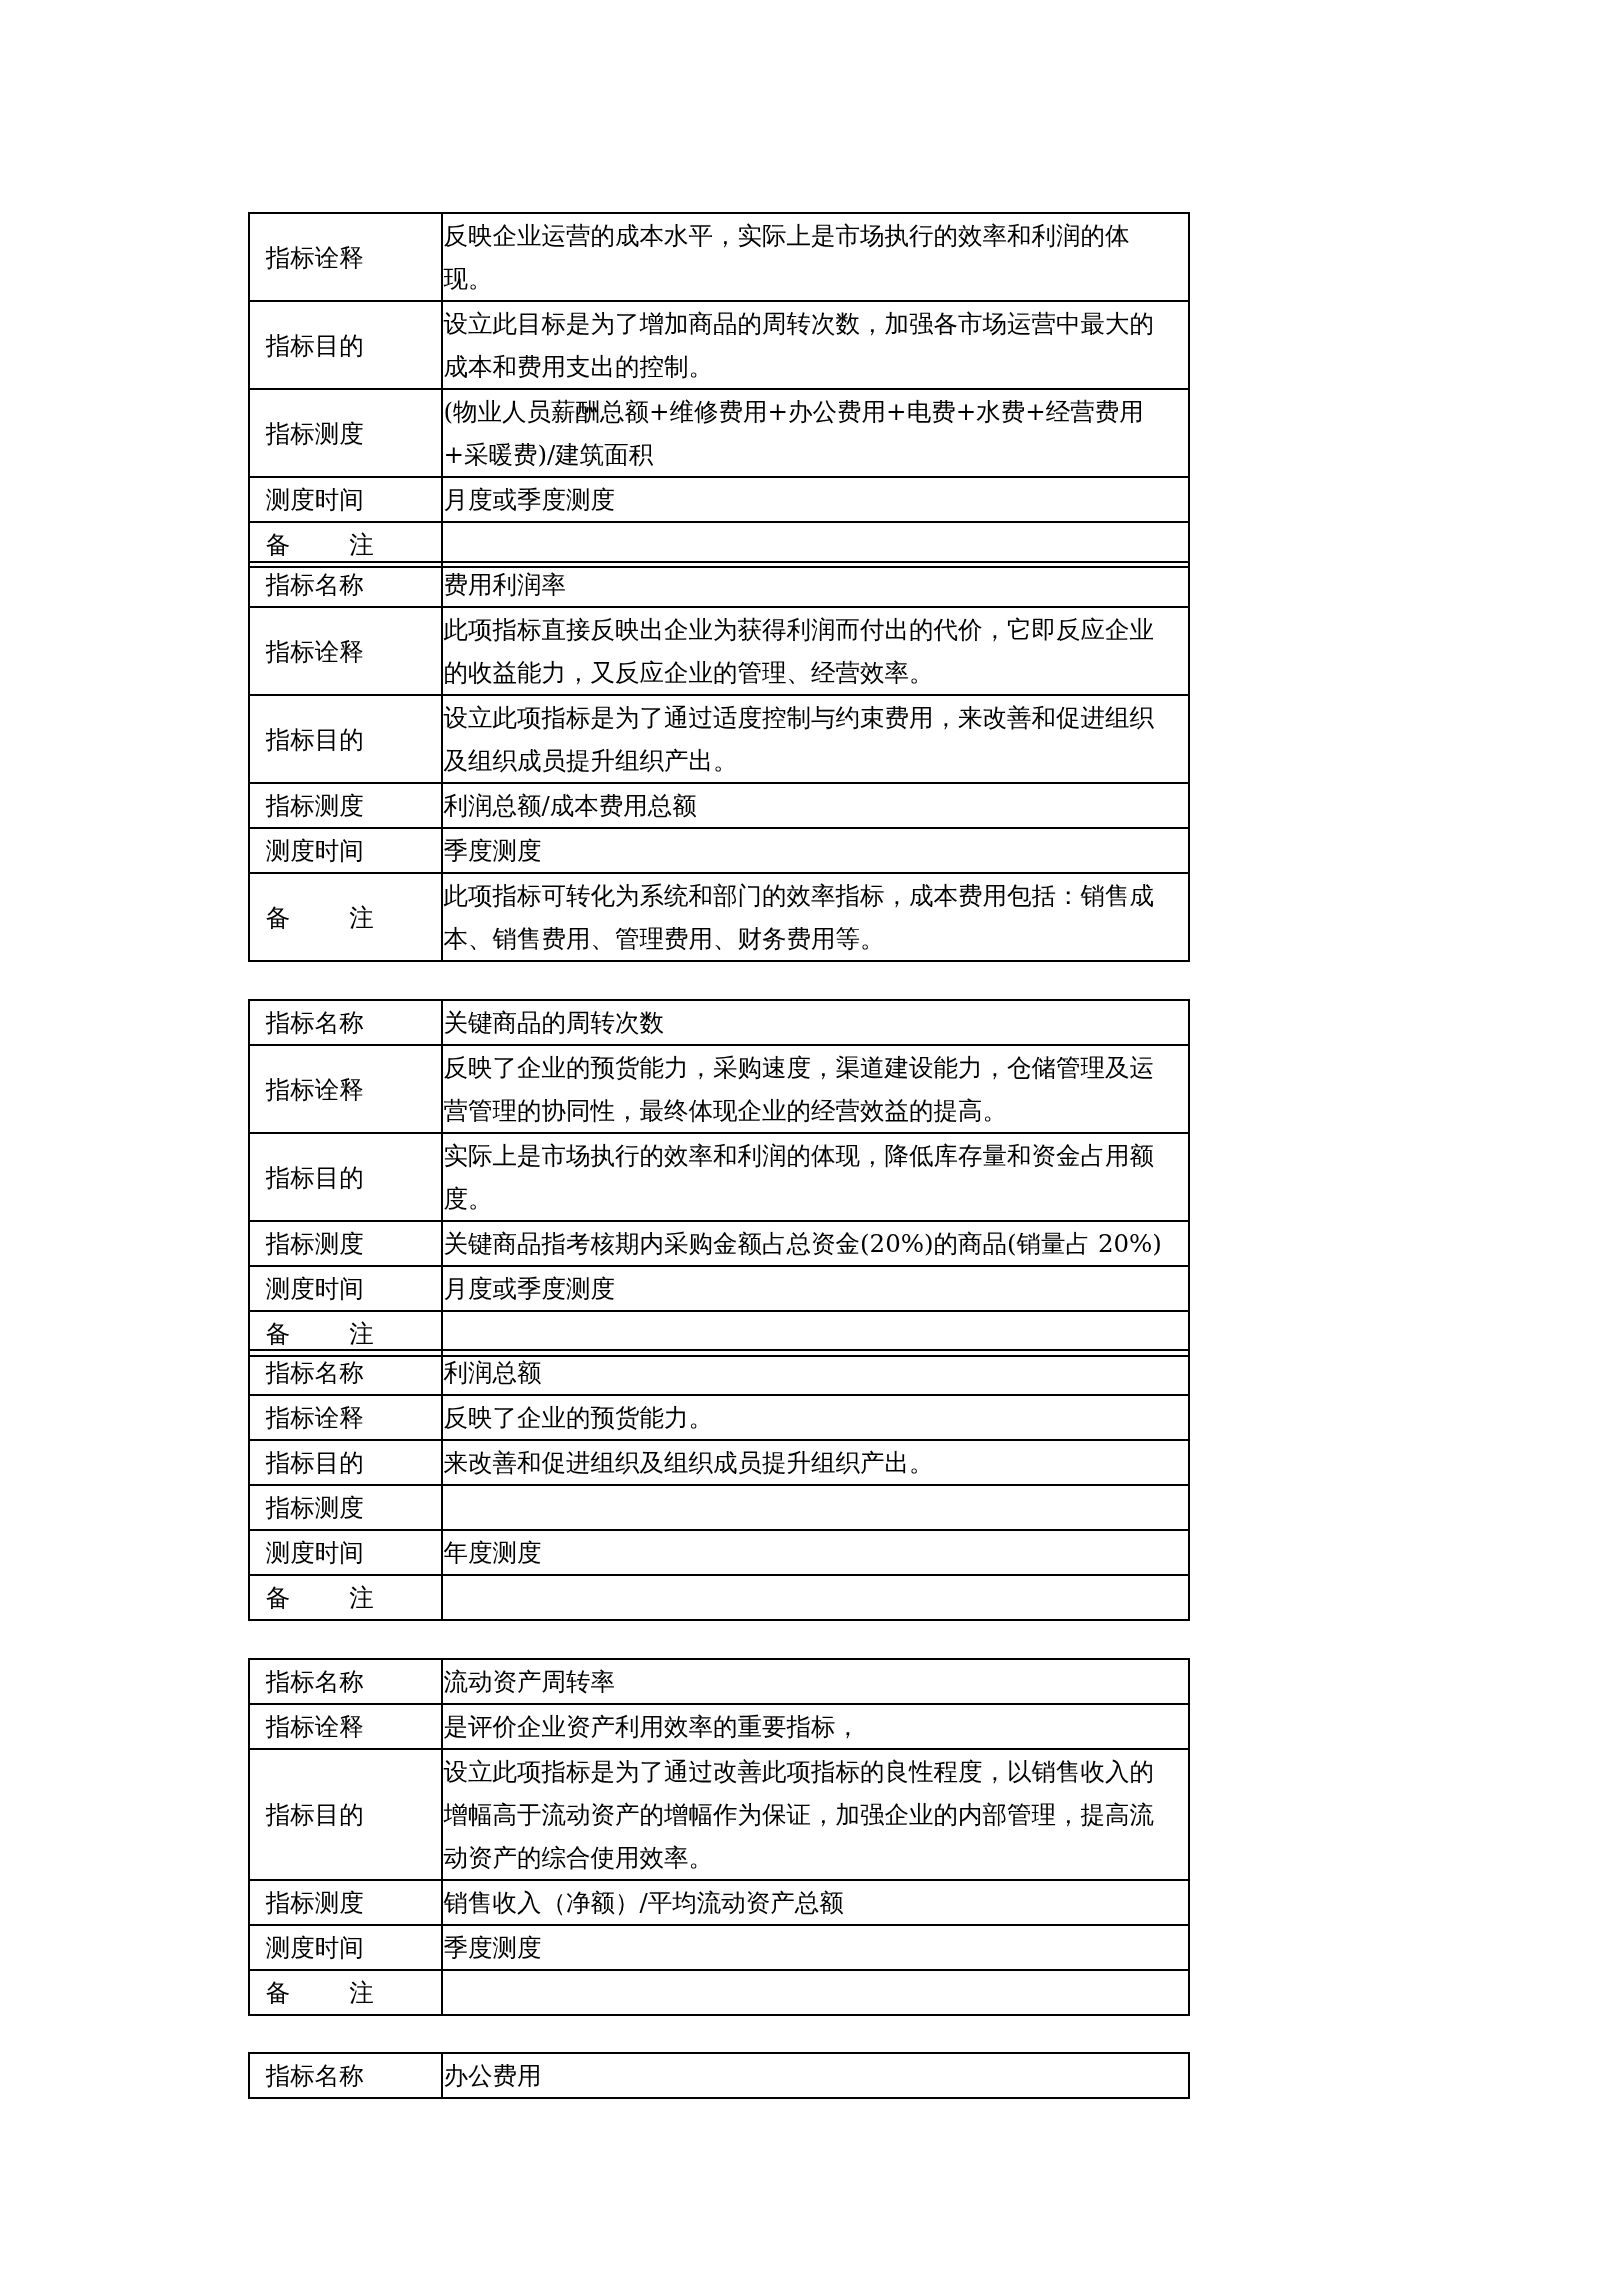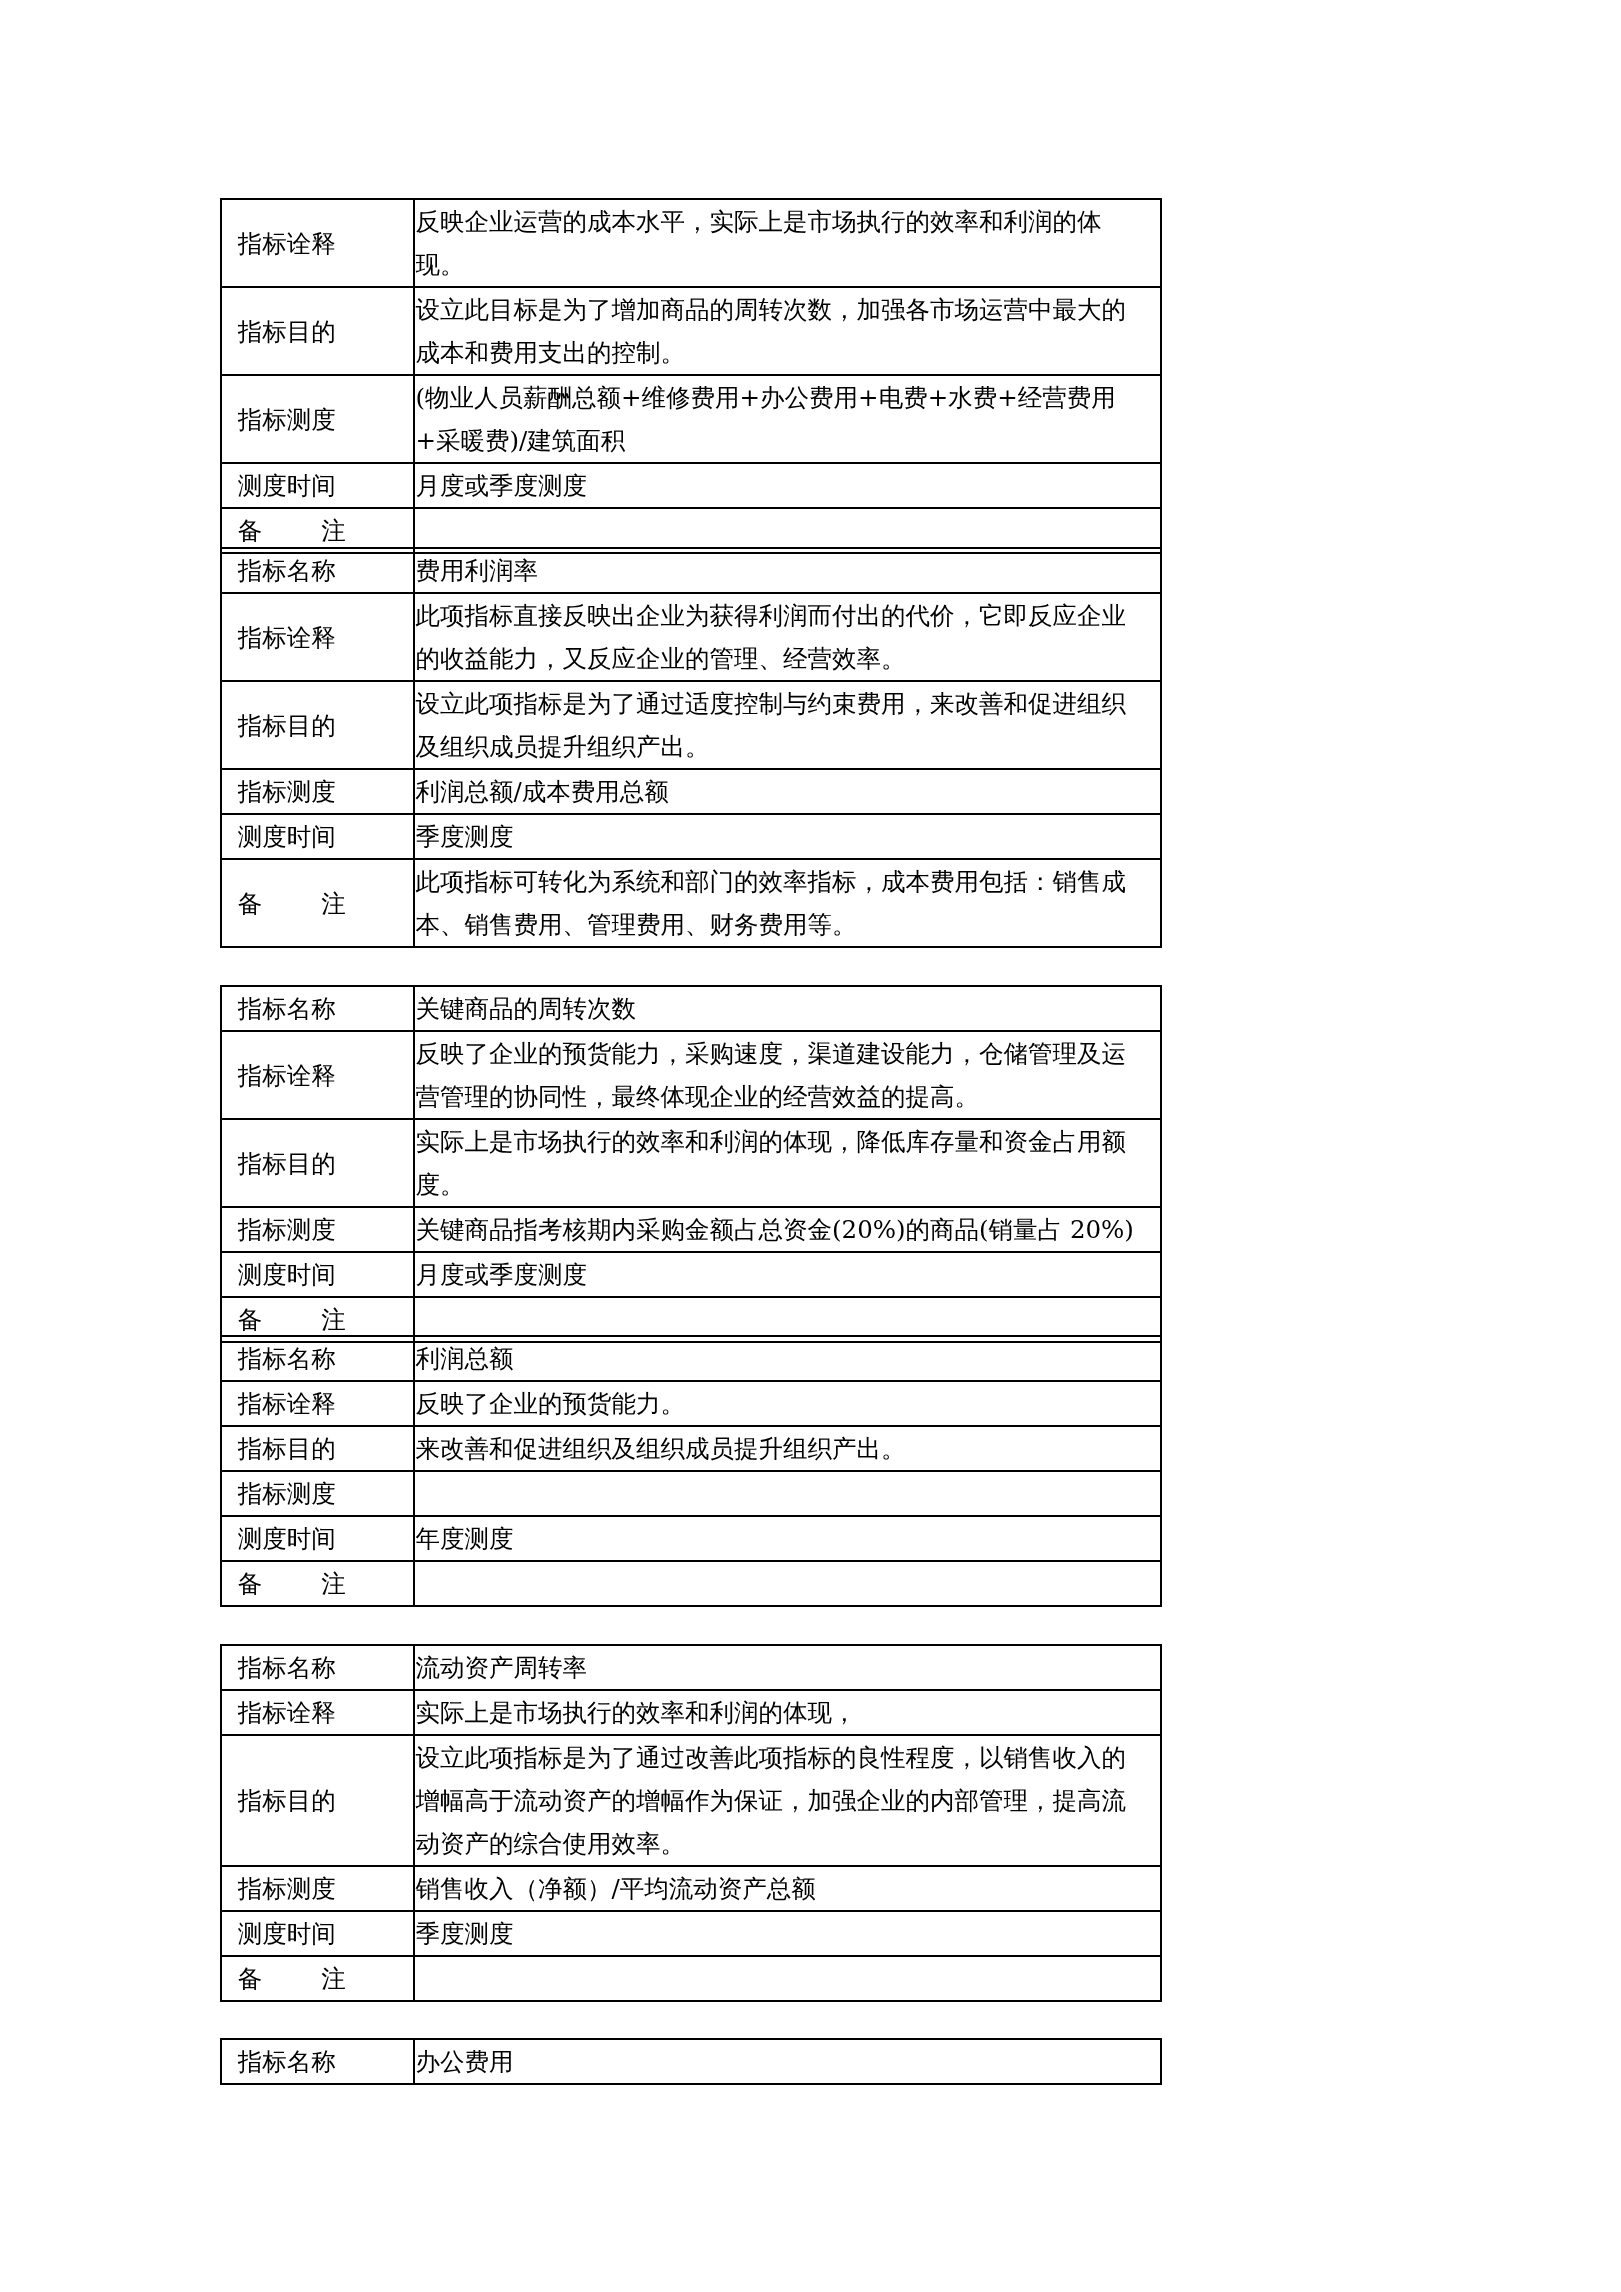--- a/index.html
+++ b/index.html
@@ -1,17 +1,17 @@
 <!DOCTYPE html>
 <html><head>
 <meta charset="utf-8">
 <style>
   html,body{margin:0;padding:0;background:#fff;}
   body{width:1621px;height:2293px;position:relative;font-family:"DejaVu Serif","Liberation Serif",serif;color:#000;overflow:hidden;}
-  .tbl{position:absolute;left:220px;width:942px;border-collapse:collapse;table-layout:fixed;}
+  .tbl{position:absolute;left:248px;width:942px;border-collapse:collapse;table-layout:fixed;margin-top:14px;}
   .tbl td{border:2px solid #000;font-size:24.5px;line-height:43px;padding:0 11.8px;vertical-align:middle;}
   .tbl td.lab{width:164px;padding-left:15.7px;white-space:nowrap;}
   .tbl td.val{padding-left:0;}
   .r1 td{height:41px;}
   .r2 td{height:84px;}
   .r3 td{height:127px;}
   .bz{display:flex;justify-content:space-between;width:108px;}
 </style>
 </head>
 <body>
@@ -149,21 +149,21 @@
   </table>
 
 <table class="tbl" style="top:1644px">
   <tbody>
       <tr class="r1">
         <td class="lab">指标名称</td>
         <td class="val">流动资产周转率</td>
       </tr>
   <tr class="r1">
         <td class="lab">指标诠释</td>
-        <td class="val">实际上是市场执行的效率和利润的体现，</td>
+        <td class="val">是评价企业资产利用效率的重要指标，</td>
       </tr>
   <tr class="r3">
         <td class="lab">指标目的</td>
         <td class="val">设立此项指标是为了通过改善此项指标的良性程度，以销售收入的增幅高于流动资产的增幅作为保证，加强企业的内部管理，提高流动资产的综合使用效率。</td>
       </tr>
   <tr class="r1">
         <td class="lab">指标测度</td>
         <td class="val">销售收入（净额）/平均流动资产总额</td>
       </tr>
   <tr class="r1">

